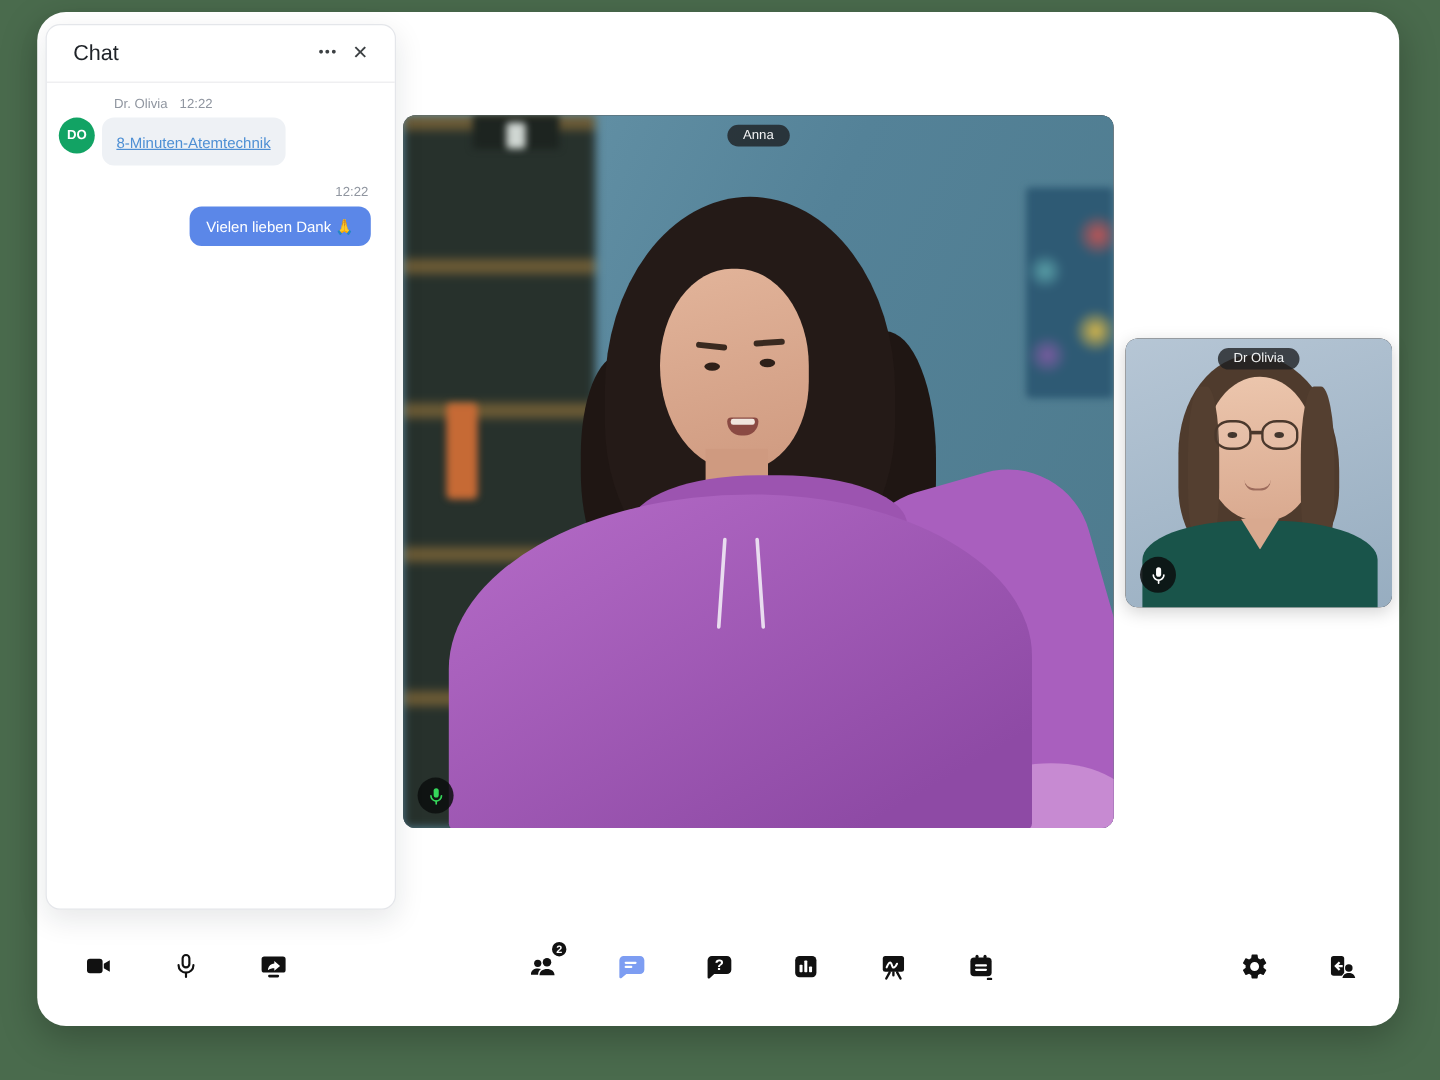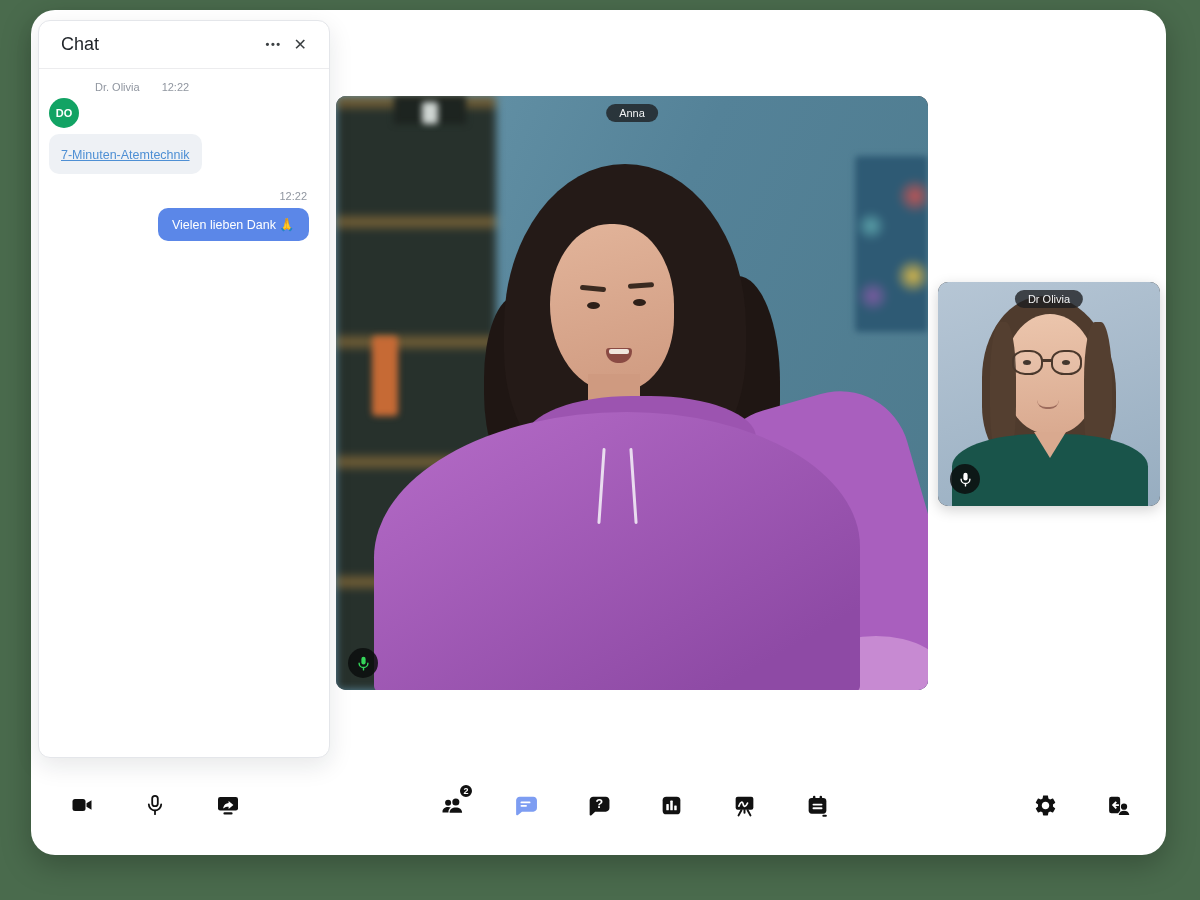--- a/index.html
+++ b/index.html
@@ -28,22 +28,22 @@
     padding:0 16px 0 22px; border-bottom:1px solid #ececee;
   }
   .chat-title { font-size:18px; font-weight:500; color:#1f2328; flex:1; }
   .chat-header-btn {
     background:none; border:none; cursor:pointer; color:#3c4043;
     padding:4px 6px; line-height:1; display:flex; align-items:center;
   }
   .more-btn { font-size:11px; font-weight:700; letter-spacing:1.5px; }
   .close-btn { font-size:16px; }
   .chat-body { flex:1; padding:12px 14px 0 10px; display:flex; flex-direction:column; overflow:hidden; }
-  .msg-meta { margin-left:46px; font-size:11px; color:#9096a0; display:flex; gap:22px; margin-bottom:5px; }
-  .msg-row { display:flex; align-items:flex-start; gap:6px;flex-direction:column; }
+  .msg-meta { margin-left:46px; font-size:11px; color:#9096a0; display:flex; gap:10px; margin-bottom:5px; }
+  .msg-row { display:flex; align-items:flex-start; gap:6px; }
   .avatar {
     width:30px; height:30px; border-radius:50%; background:#12a364;
     color:#fff; font-size:11px; font-weight:700;
     display:flex; align-items:center; justify-content:center; flex:0 0 30px;
   }
   .msg-bubble {
     background:#eef1f5; border-radius:10px; padding:10px 12px;
     font-size:12.5px; line-height:1.45; color:#3c4043; max-width:214px;
   }
   .msg-link { display:block; margin-top:2px; color:#4e8fd4; text-decoration:underline; font-size:12.5px; }
@@ -324,21 +324,21 @@
       <button class="chat-header-btn close-btn">✕</button>
     </div>
     <div class="chat-body">
       <div class="msg-meta">
         <span>Dr. Olivia</span>
         <span>12:22</span>
       </div>
       <div class="msg-row">
         <div class="avatar">DO</div>
         <div class="msg-bubble">
-          <a href="#" class="msg-link">7-Minuten-Atemtechnik</a>
+          <a href="#" class="msg-link">8-Minuten-Atemtechnik</a>
         </div>
       </div>
       <div class="reply-time">12:22</div>
       <div class="reply-row">
         <div class="reply-bubble">Vielen lieben Dank 🙏</div>
       </div>
       <div class="chat-spacer"></div>
     </div>
   </div>
 

